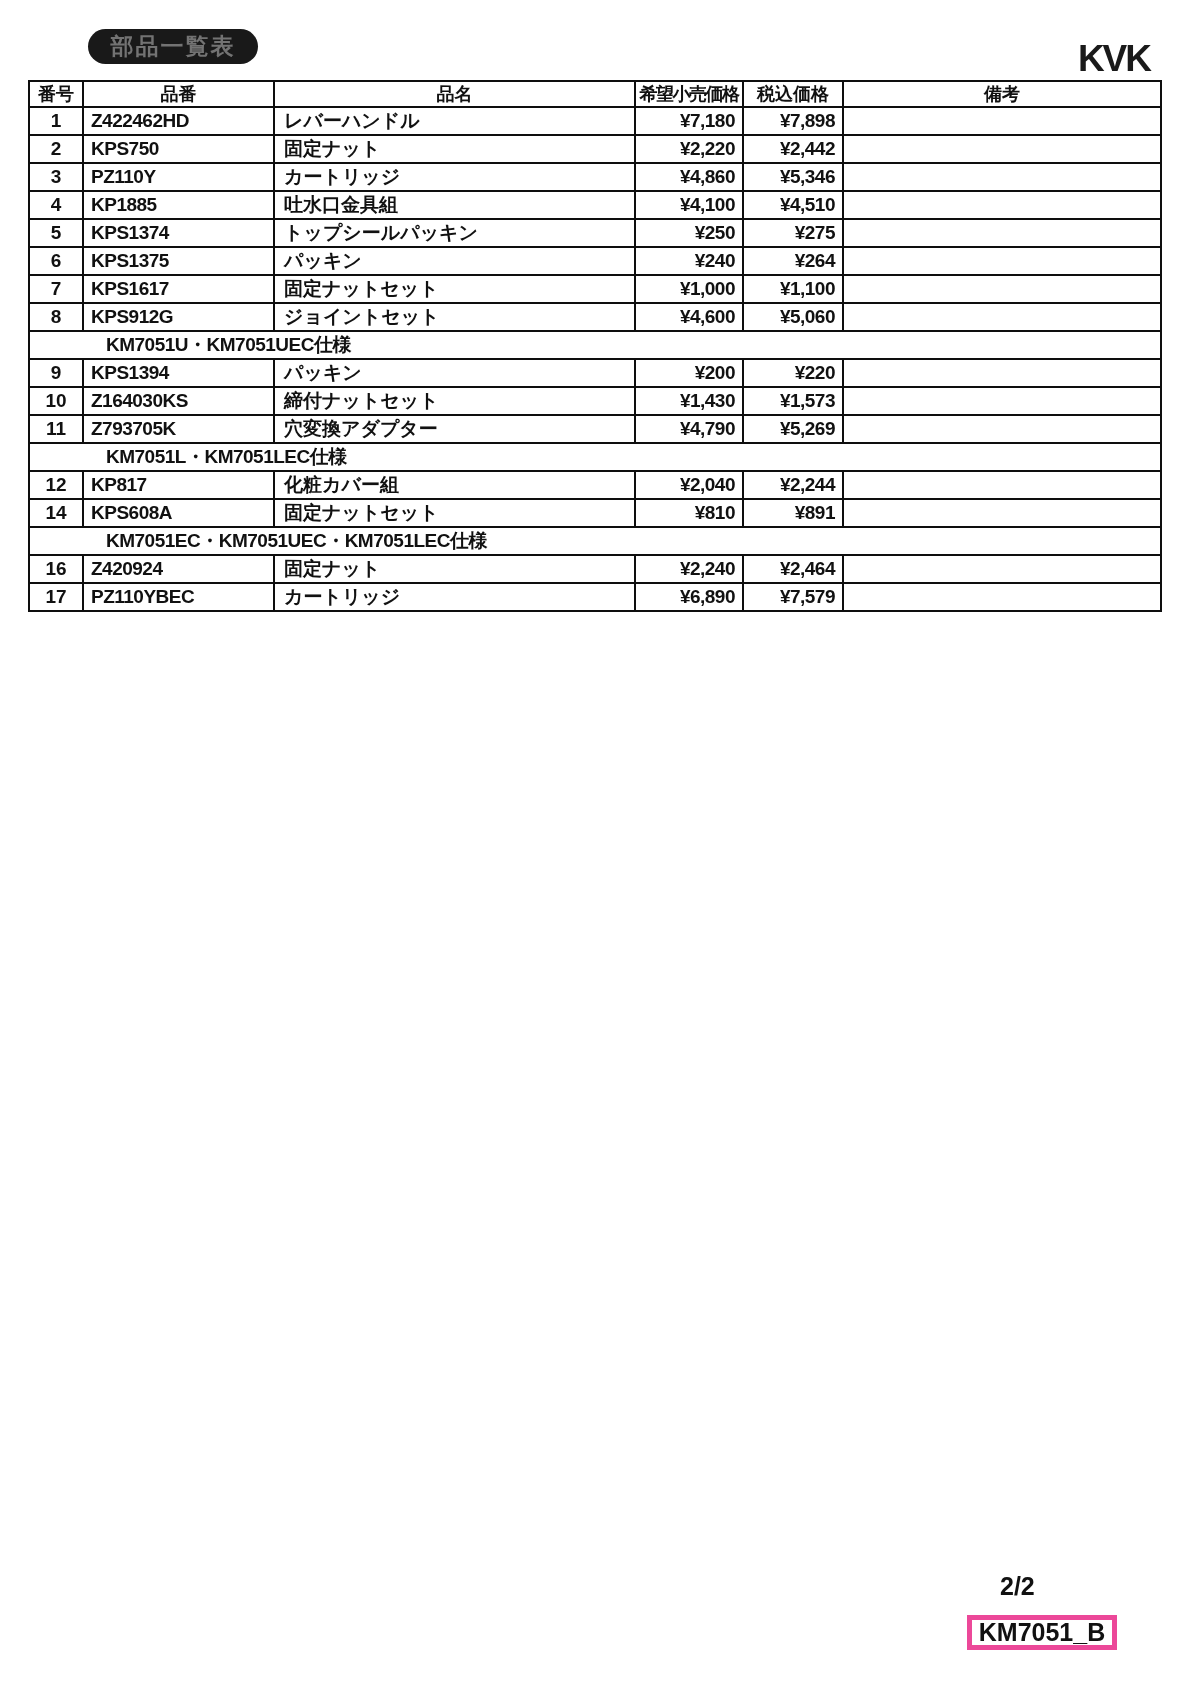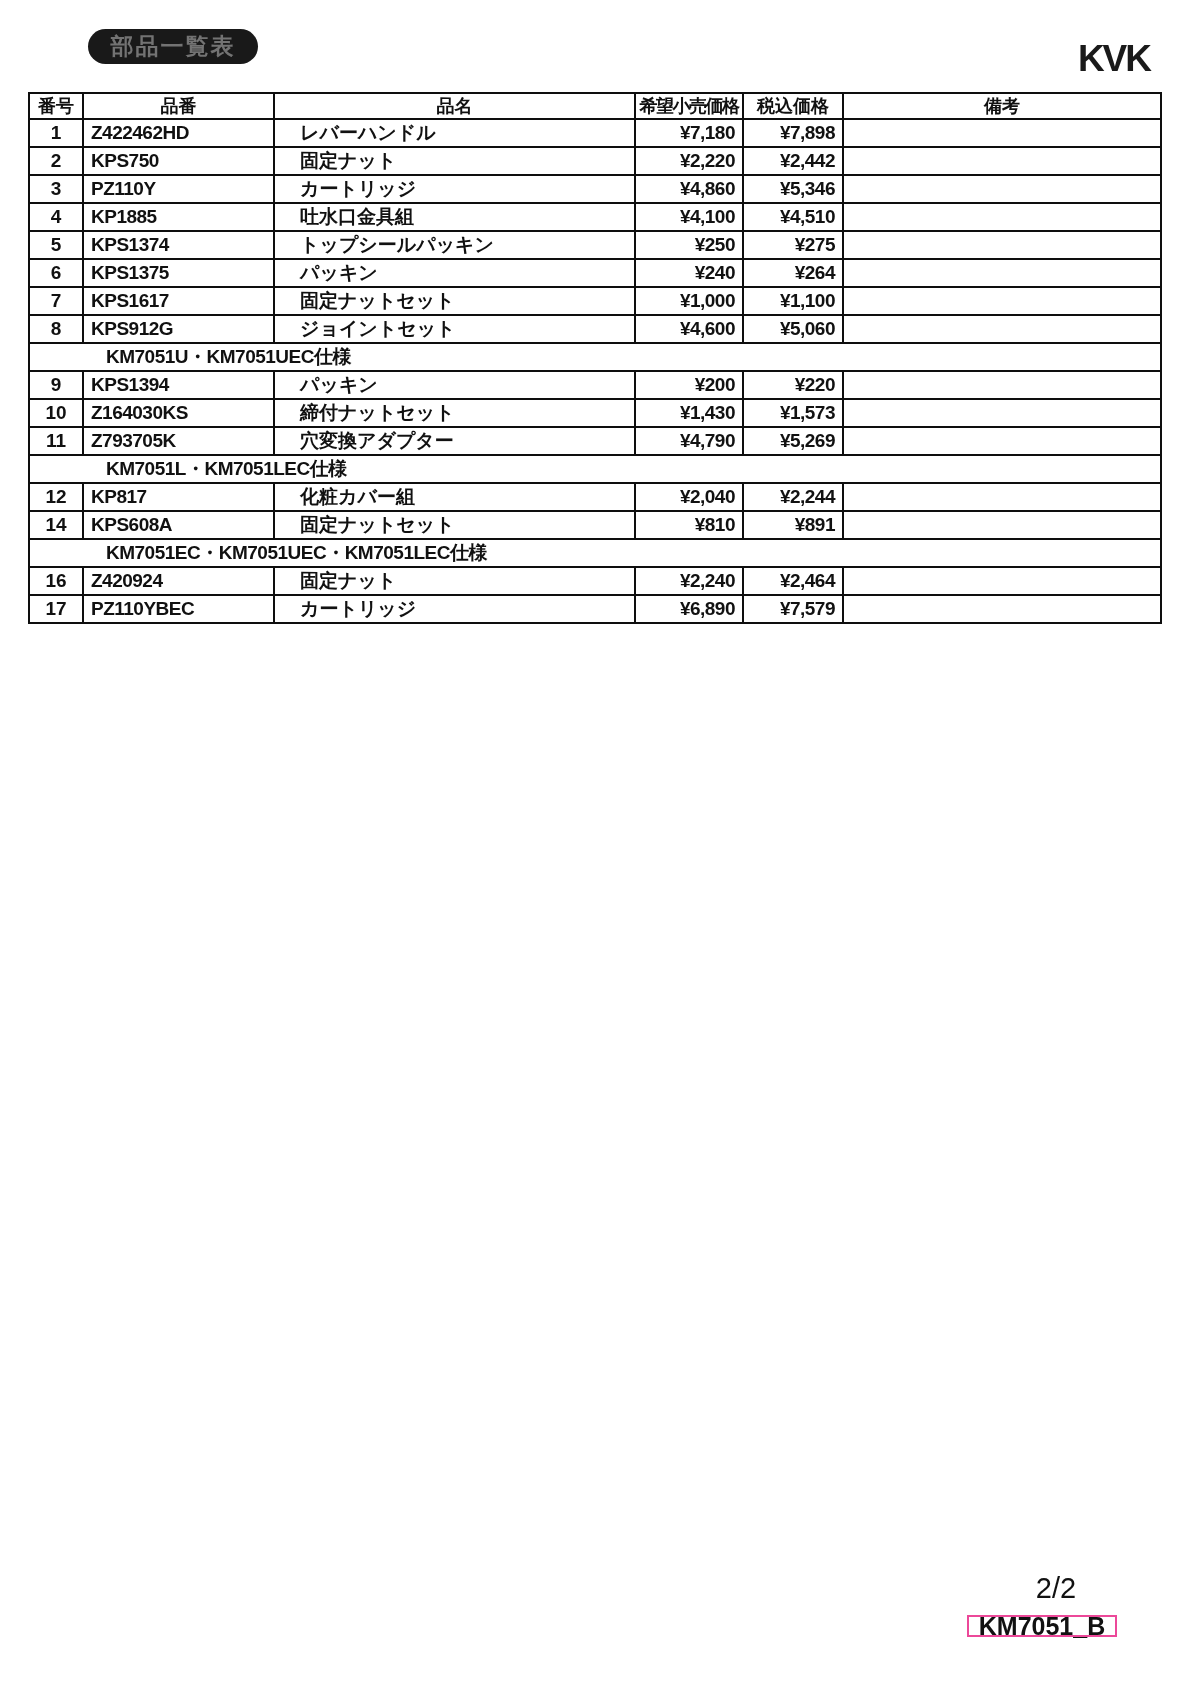--- a/index.html
+++ b/index.html
@@ -21,59 +21,59 @@
   }
   .kvk-logo {
     position: absolute; right: 40px; top: 38px;
     font-size: 37px; font-weight: 900; letter-spacing: -2px;
     color: #1a1a1a;
     font-family: "Liberation Sans", sans-serif;
     transform: scaleY(1.02);
     margin-left: 40px;
   }
   table.parts {
-    position: absolute; left: 28px; top: 92px;
+    position: absolute; left: 28px; top: 80px;
     width: 1132px;
     border-collapse: collapse;
     table-layout: fixed;
   }
   table.parts th, table.parts td {
     border: 2px solid #0e0e0e;
     font-weight: bold;
     overflow: hidden; white-space: nowrap;
   }
   table.parts th {
     height: 23px;
     font-size: 18px;
     text-align: center;
     padding: 0;
   }
   th.squeeze { font-size: 17px; letter-spacing: -1.5px; }
   table.parts td { height: 26px; font-size: 19px; }
   td.c-no   { text-align: center; font-size: 18px; }
   td.c-code { text-align: left; padding-left: 7px; font-size: 19px; letter-spacing: -0.5px; }
-  td.c-name { text-align: left; padding-left: 25px; margin-left: 29px; }
+  td.c-name { text-align: left; padding-left: 9px; margin-left: 29px; }
   td.c-price{ text-align: right; padding-right: 7px; letter-spacing: -0.5px; }
   td.c-note { }
   tr.section td {
     text-align: left;
     padding-left: 76px;
     height: 24px;
     font-size: 19px;
     letter-spacing: -0.5px;
   }
   .page-number {
     position: absolute; left: 1000px; top: 1572px;
-    width: 112px; text-align: center;
-    font-size: 29px; font-weight: normal;
+    width: 112px; text-align: left;
+    font-size: 25px; font-weight: bold;
   }
   .doc-code-box {
     position: absolute; left: 967px; top: 1615px;
-    width: 150px; height: 22px;
-    border: 2px solid #ec4899;
+    width: 150px; height: 35px;
+    border: 5px solid #ec4899;
     display: flex; align-items: center; justify-content: center;
     font-size: 25px; font-weight: bold; letter-spacing: 0px;
   }
 </style>
 </head>
 <body>
 
 <div class="title-pill">
   <span>部品一覧表</span>
 </div>

